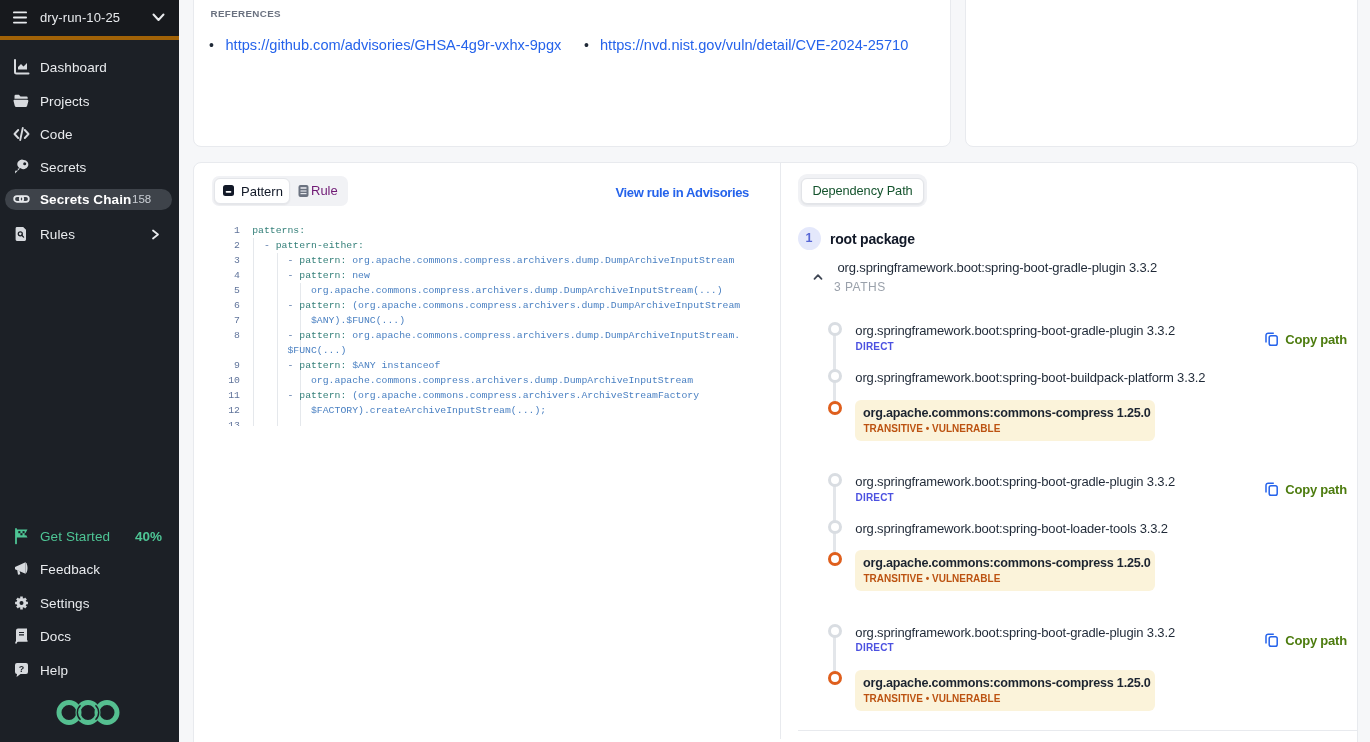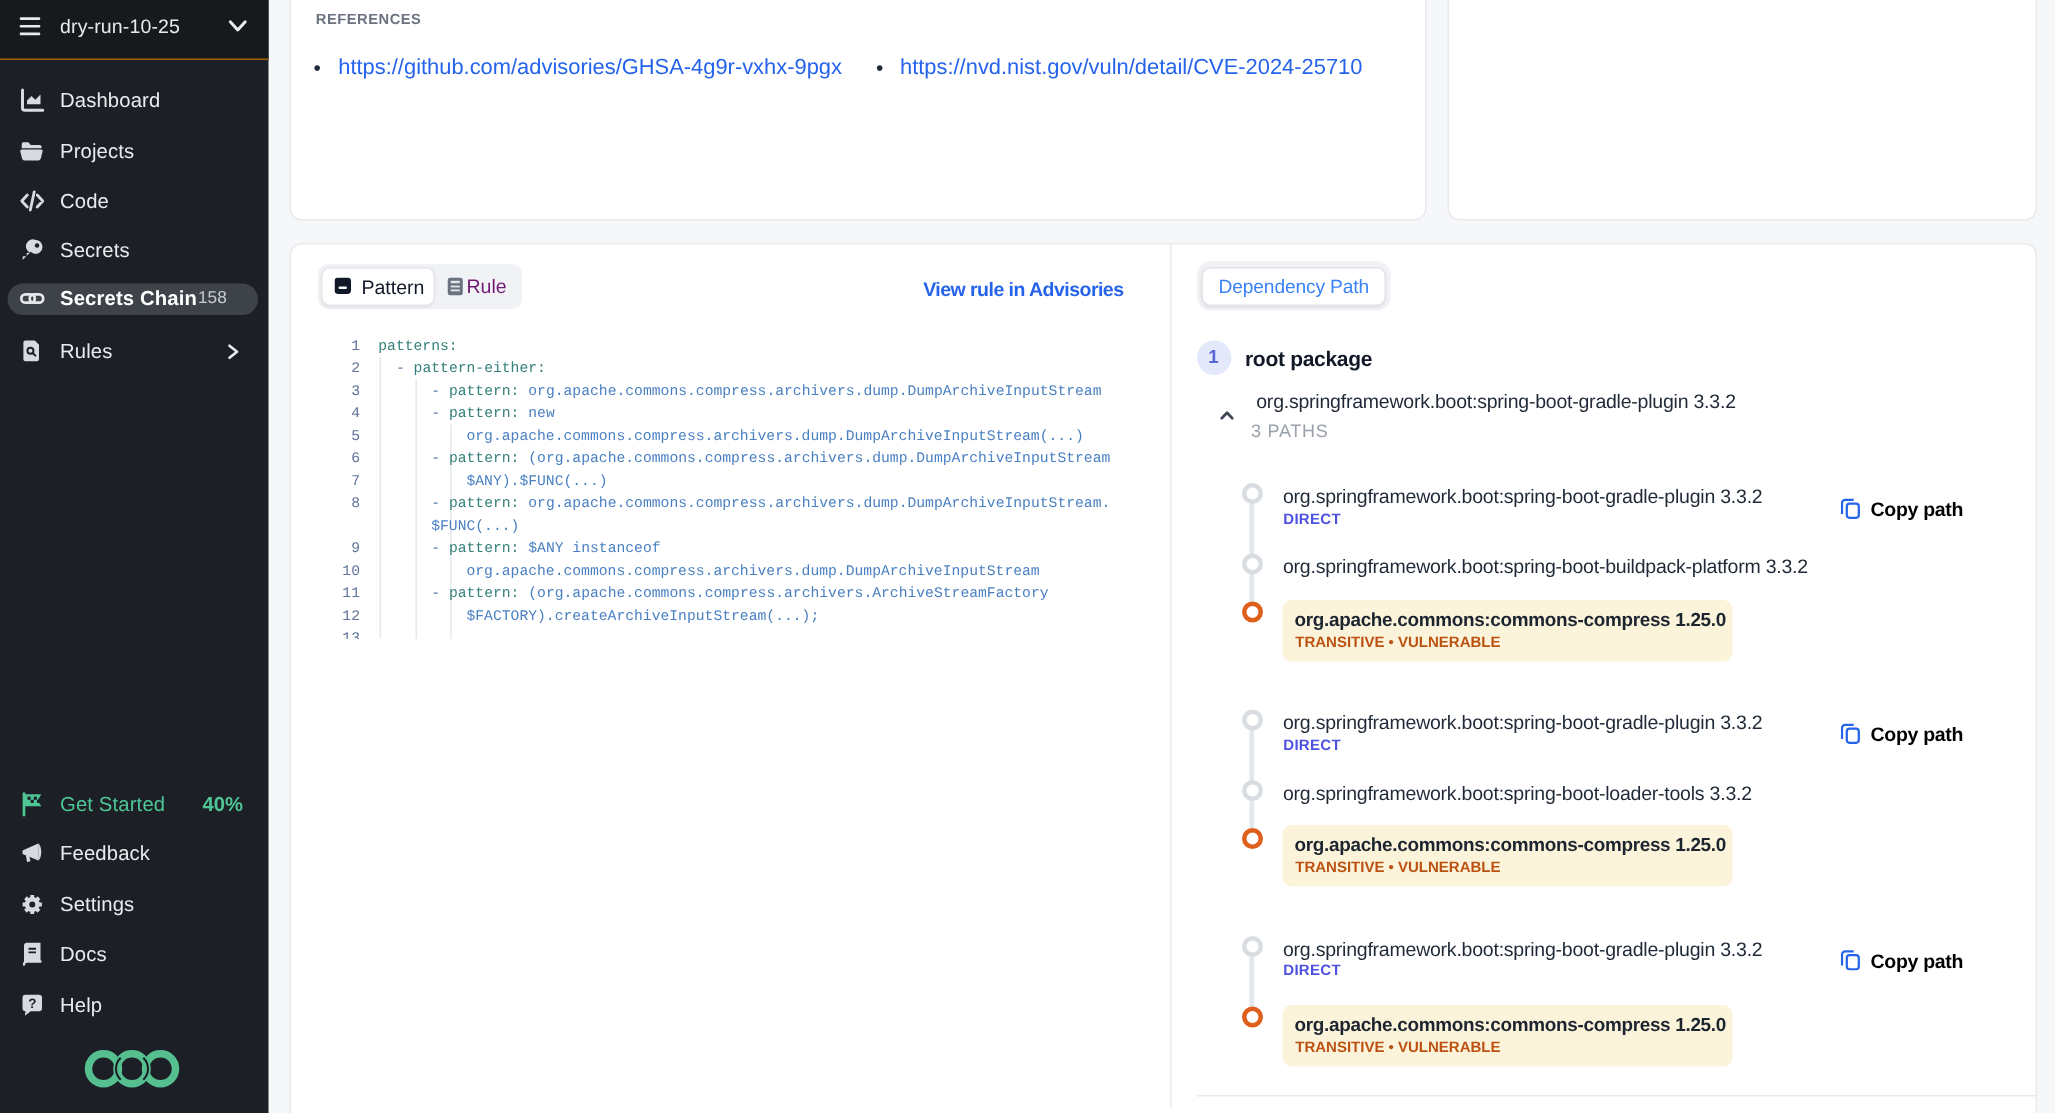--- a/index.html
+++ b/index.html
@@ -2,21 +2,21 @@
 <html><head>
 <meta charset="utf-8">
 <style>
   * { margin:0; padding:0; box-sizing:border-box; }
   html,body { width:1370px; height:742px; overflow:hidden; }
   body { background:#f6f7f9; font-family:"Liberation Sans", sans-serif; position:relative; }
   .abs { position:absolute; }
 
   
   #sidebar { position:absolute; left:0; top:0; width:179px; height:742px; background:#1c2026; }
-  #sidehead { position:absolute; left:0; top:0; width:179px; height:40px; background:#17191d; border-bottom:1px solid #a16207; }
+  #sidehead { position:absolute; left:0; top:0; width:179px; height:40px; background:#17191d; border-bottom:4px solid #a16207; }
   #sidehead .title { position:absolute; left:40px; top:9.5px; font-size:13px; font-weight:500; color:#e8eaed; letter-spacing:.1px; }
   .menu-item { position:absolute; left:0; width:179px; height:30px; }
   .menu-item .lbl { position:absolute; left:40px; top:50%; transform:translateY(-50%); font-size:13.5px; font-weight:500; color:#e9ebee; letter-spacing:.1px; }
   .menu-item .ic { position:absolute; left:13px; top:50%; transform:translateY(-50%); width:17px; height:17px; }
   #pill { position:absolute; left:5px; top:189px; width:167px; height:21px; background:#3e434a; border-radius:10.5px; }
   .badge158 { position:absolute; left:132px; top:50%; transform:translateY(-50%); font-size:11.5px; color:#c9ced4; }
   .green { color:#4ec595 !important; }
 
   
   .card { position:absolute; background:#fff; border:1px solid #e8eaee; border-radius:8px; }
@@ -45,37 +45,37 @@
   .crow { position:relative; height:15px; overflow:visible; }
   .lnum { position:absolute; left:0; top:0; width:46px; text-align:right; color:#60749b; }
   .ctext { position:absolute; left:58.2px; top:0; white-space:pre; }
   .k { color:#35807a; }
   .v { color:#4a80c2; }
   .d { color:#5576a8; }
   .guide { position:absolute; width:1px; background:#e5e8ec; }
 
   
   #dep-btn { position:absolute; left:607px; top:14.5px; width:123px; height:26px; background:#fff; border:1px solid #e2e4e8; border-radius:6px; box-shadow:0 1px 2px rgba(16,24,40,.07); text-align:center; }
-  #dep-btn span { font-size:12.8px; font-weight:500; color:#3b82f6; line-height:24px; letter-spacing:-0.1px; }
+  #dep-btn span { font-size:12.8px; font-weight:500; color:#14532d; line-height:24px; letter-spacing:-0.1px; }
   #badge1 { position:absolute; left:603.5px; top:63.5px; width:23px; height:23px; border-radius:50%; background:#e4e8fb; text-align:center; }
   #badge1 span { font-size:12.5px; font-weight:700; color:#5666d5; line-height:23px; }
   #rootpkg { position:absolute; left:636px; top:68px; font-size:14px; font-weight:700; color:#111827; letter-spacing:-0.2px; }
   #pkghdr { position:absolute; left:643.5px; top:97px; font-size:13px; color:#1f2937; letter-spacing:-0.15px; }
   #paths3 { position:absolute; left:640px; top:116.5px; font-size:12px; font-weight:500; color:#9aa1ab; letter-spacing:.5px; }
   .chev-up { position:absolute; left:619px; top:109.5px; width:10px; height:8px; }
 
   .node { position:absolute; width:14px; height:14px; border-radius:50%; background:#fff; border:3.6px solid #d9dde2; }
   .node.orange { border-color:#df5f1d; }
   .tline { position:absolute; width:3px; background:#e3e6ea; }
   .pname { position:absolute; font-size:13px; color:#1f2937; white-space:nowrap; letter-spacing:-0.15px; }
   .direct { position:absolute; font-size:10px; font-weight:700; color:#4c51e0; letter-spacing:.2px; }
   .vulnbox { position:absolute; left:660.5px; width:300.5px; height:41px; background:#fbf3da; border-radius:6px; }
   .vulnbox .t { position:absolute; left:8.5px; top:6px; font-size:12.6px; font-weight:700; color:#1c2430; white-space:nowrap; letter-spacing:-0.2px; }
   .vulnbox .s { position:absolute; left:9px; top:23px; font-size:10px; font-weight:700; color:#bc5211; letter-spacing:0; white-space:nowrap; }
-  .copybtn { position:absolute; left:1033px; width:120px; font-size:13px; font-weight:700; color:#000000; letter-spacing:-0.2px; }
+  .copybtn { position:absolute; left:1033px; width:120px; font-size:13px; font-weight:700; color:#4d7c0f; letter-spacing:-0.2px;text-align:right; }
   #bottomline { position:absolute; left:604px; top:567px; width:560px; height:1px; background:#e8eaee; }
 </style>
 </head>
 <body>
 
 <div id="sidebar">
   <div id="sidehead">
     <svg class="abs" style="left:13px;top:11px" width="14" height="13" viewBox="0 0 14 13">
       <rect x="0" y="0.5" width="14" height="1.8" rx="0.9" fill="#e8eaed"></rect>
       <rect x="0" y="5.6" width="14" height="1.8" rx="0.9" fill="#e8eaed"></rect>

